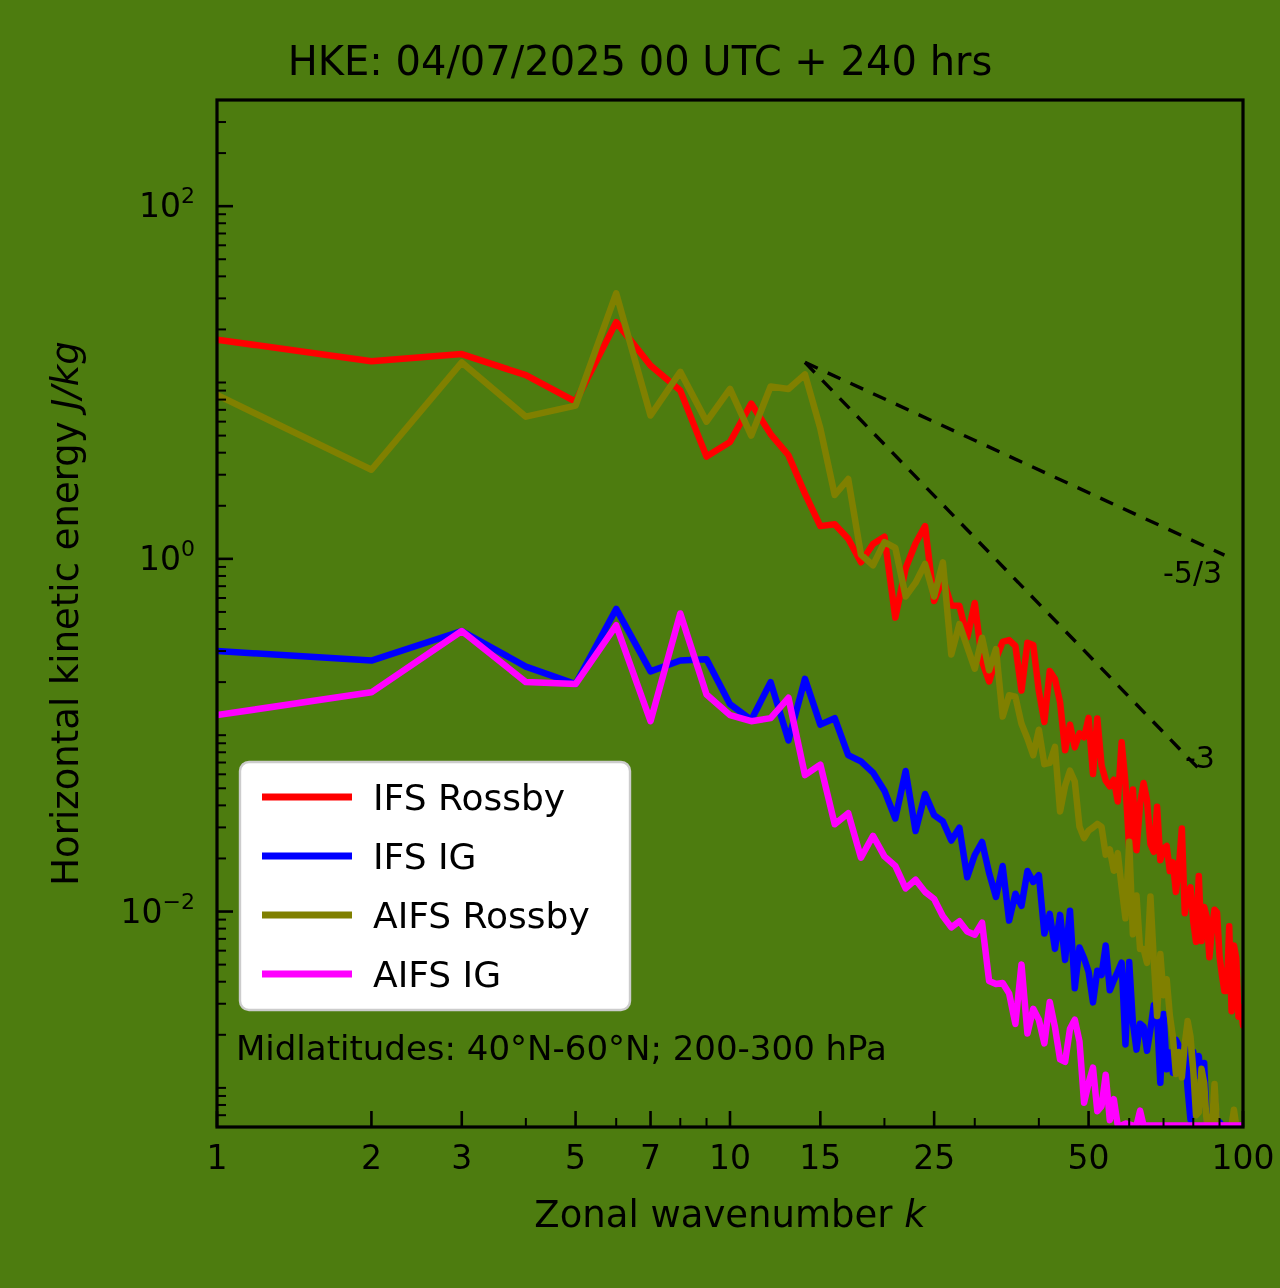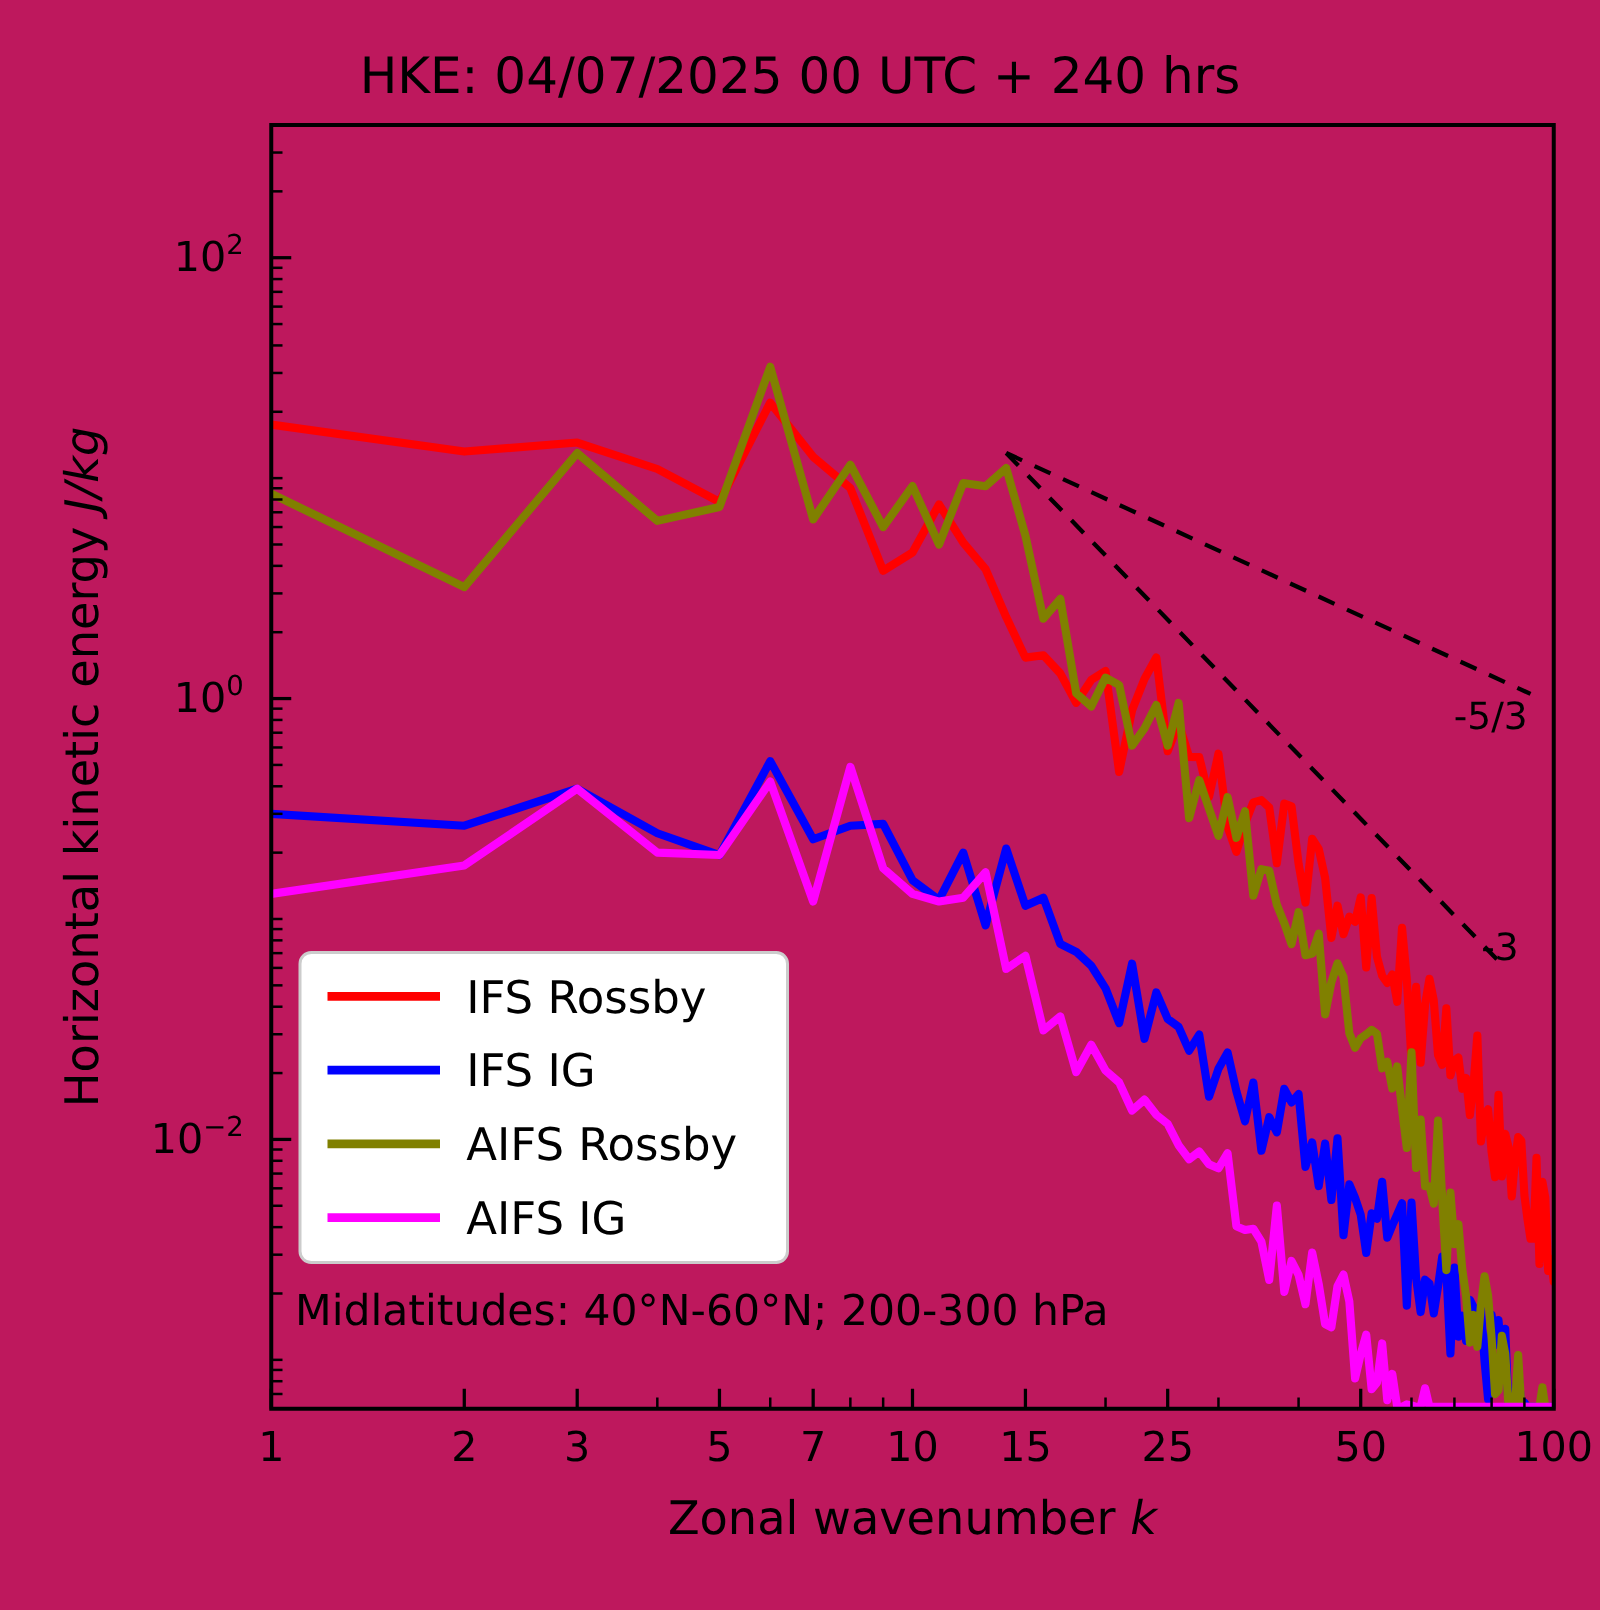--- a/index.html
+++ b/index.html
@@ -10,21 +10,21 @@
   body {
     width: 1280px;
     height: 1288px;
     font-family: "DejaVu Sans", sans-serif;
     overflow: hidden;
   }
   #figure {
     position: relative;
     width: 1280px;
     height: 1288px;
-    background: #be185d;
+    background: #4d7c0f;
   }
   #chart-title {
     position: absolute;
     left: 0;
     top: 38px;
     width: 1280px;
     text-align: center;
     font-size: 40px;
     color: #000000;
     letter-spacing: 0px;

